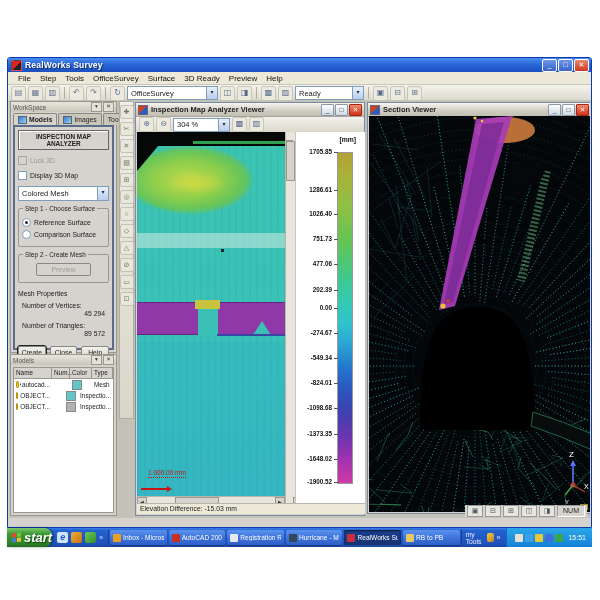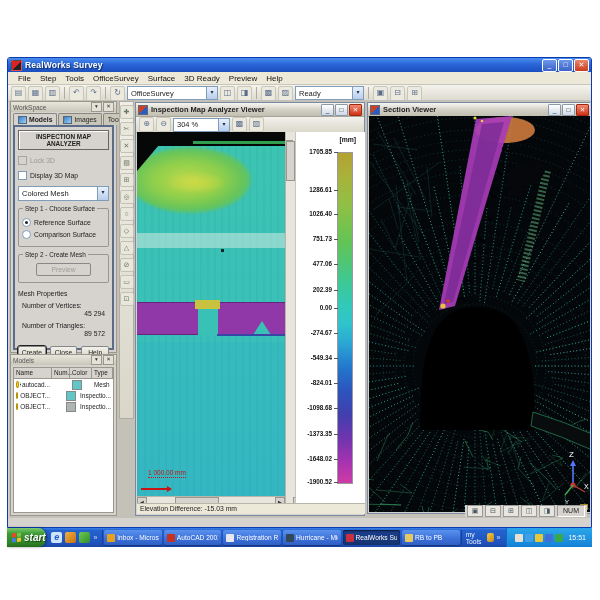--- a/index.html
+++ b/index.html
@@ -136,21 +136,21 @@
   
   .sv-body{position:absolute;left:1px;top:13px;right:1px;bottom:1px;background:#04070a;overflow:hidden;}
   .sv-body svg{display:block;}
   
   .taskbar{position:absolute;left:0;top:471px;width:585px;height:19px;
     background:linear-gradient(180deg,#3a80e8 0%,#2563cf 12%,#1e50bb 85%,#1a449f 100%);display:flex;align-items:center;}
   .start{height:19px;width:57px;border-radius:0 8px 8px 0;display:flex;align-items:center;gap:3px;padding-left:5px;box-sizing:border-box;
     background:linear-gradient(180deg,#7eca6e 0%,#3d9a35 30%,#2e8326 80%,#256b1e 100%);box-shadow:1px 0 3px #0006;}
   .flag{width:9px;height:9px;display:grid;grid-template-columns:1fr 1fr;grid-template-rows:1fr 1fr;gap:1px;transform:skewY(-6deg);}
   .flag i{display:block;}
-  .start .st{color:#fff;font-weight:bold;font-style:italic;font-size:10px;text-shadow:1px 1px 1px #0008;}
+  .start .st{color:#fff;font-weight:bold;font-style:italic;font-size:13px;text-shadow:1px 1px 1px #0008;}
   .qlaunch{display:flex;align-items:center;gap:3px;padding:0 5px;border-right:1px solid #1a3f91;height:15px;}
   .qi{width:11px;height:11px;border-radius:2px;}
   .qi.ie{background:#cfe4f8;color:#1a5fc8;font-weight:bold;font-style:italic;font-size:9px;line-height:11px;text-align:center;}
   .chev{color:#cfe0f8;font-size:7px;}
   .task{height:15px;flex:0 1 78px;margin:0 1px;border-radius:2px;display:flex;align-items:center;gap:2px;padding:0 3px;
     background:linear-gradient(180deg,#5a92ee,#3a6fd8 60%,#2f5fc4);box-shadow:0 1px 1px #0004;overflow:hidden;}
   .task .tl{color:#fff;font-size:6.6px;white-space:nowrap;overflow:hidden;}
   .task.active{background:linear-gradient(180deg,#1c3f8f,#16336f);box-shadow:inset 0 1px 2px #000a;}
   .ticn{width:8px;height:8px;border-radius:1px;flex:none;}
   .mytools{display:flex;align-items:center;gap:3px;padding:0 4px;border-left:1px solid #1a3f91;height:15px;color:#e8f0fc;font-size:6.8px;}

